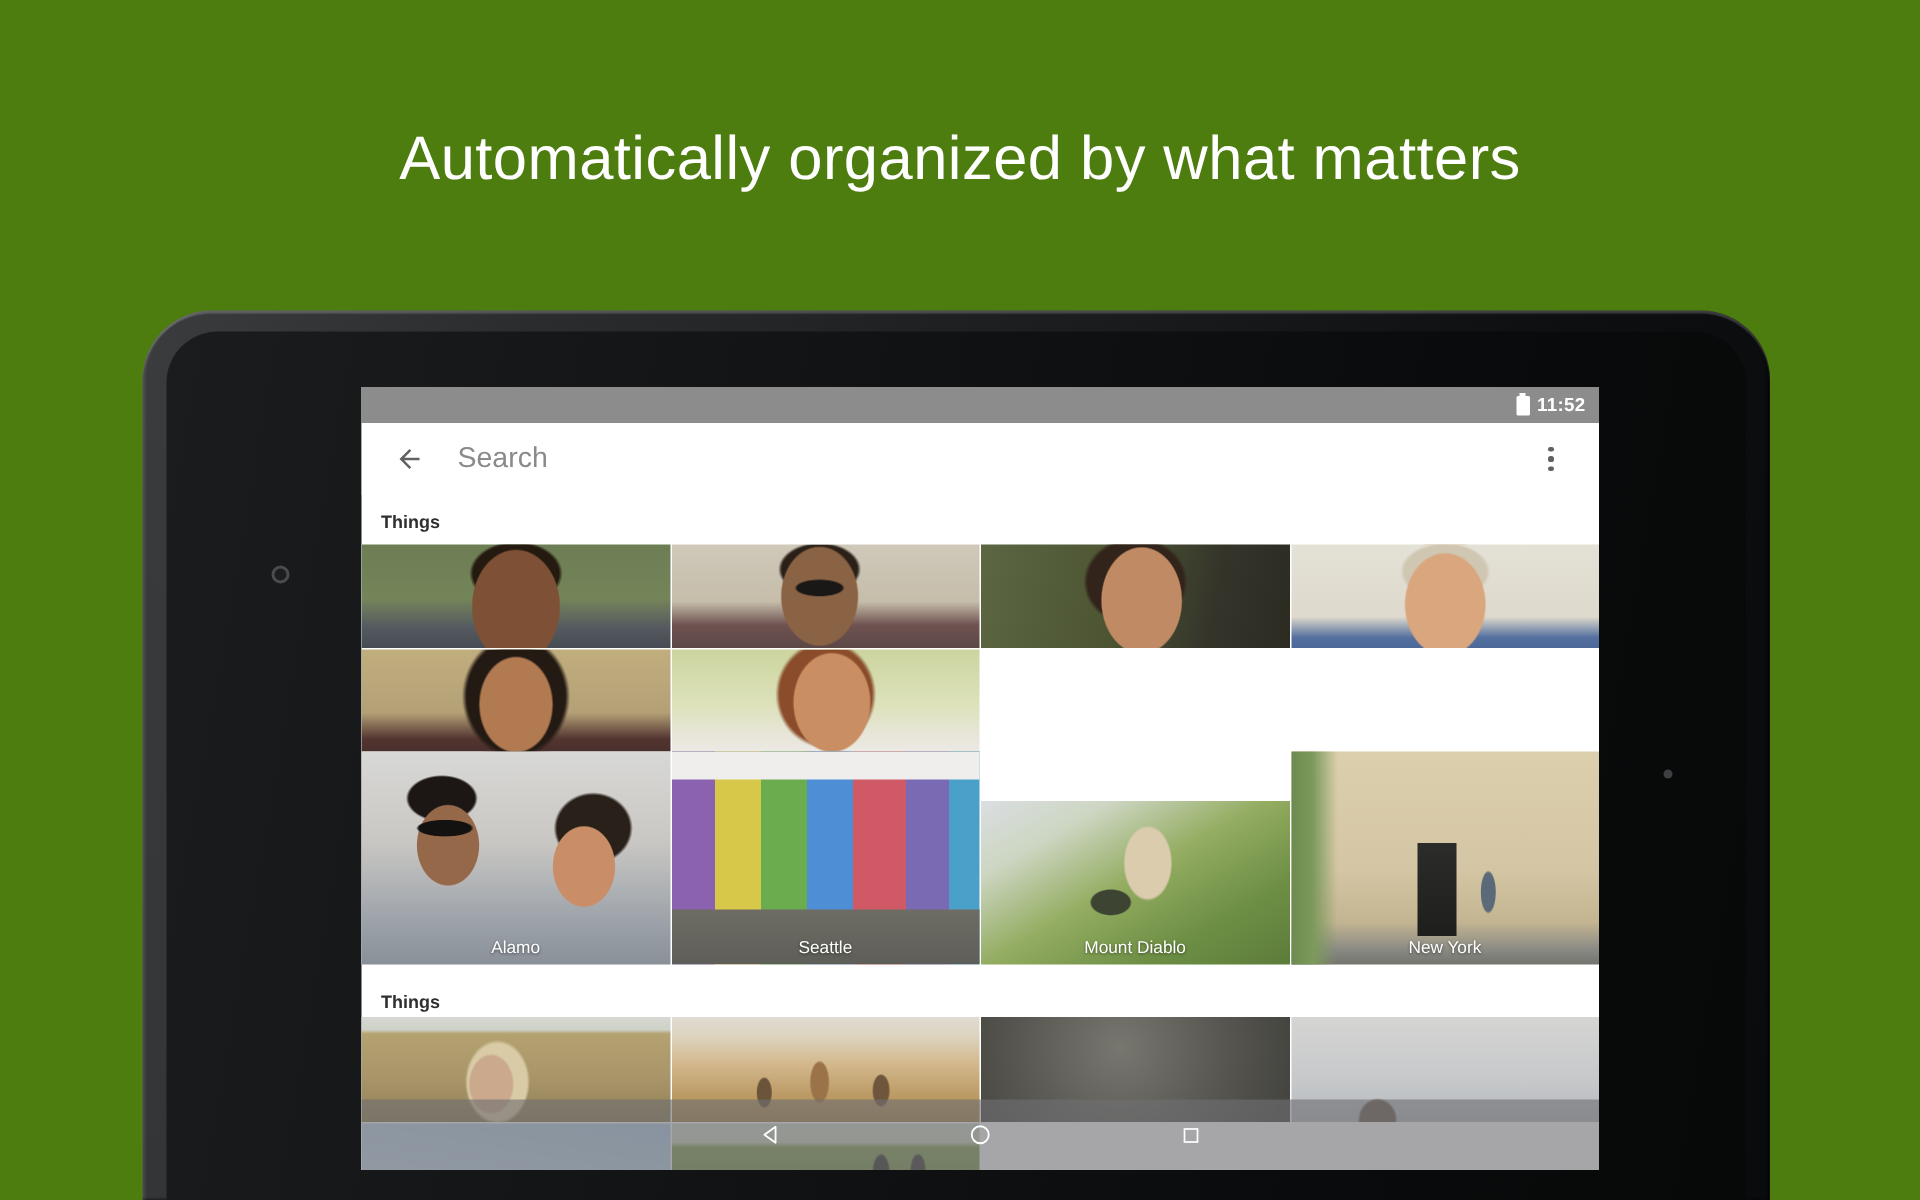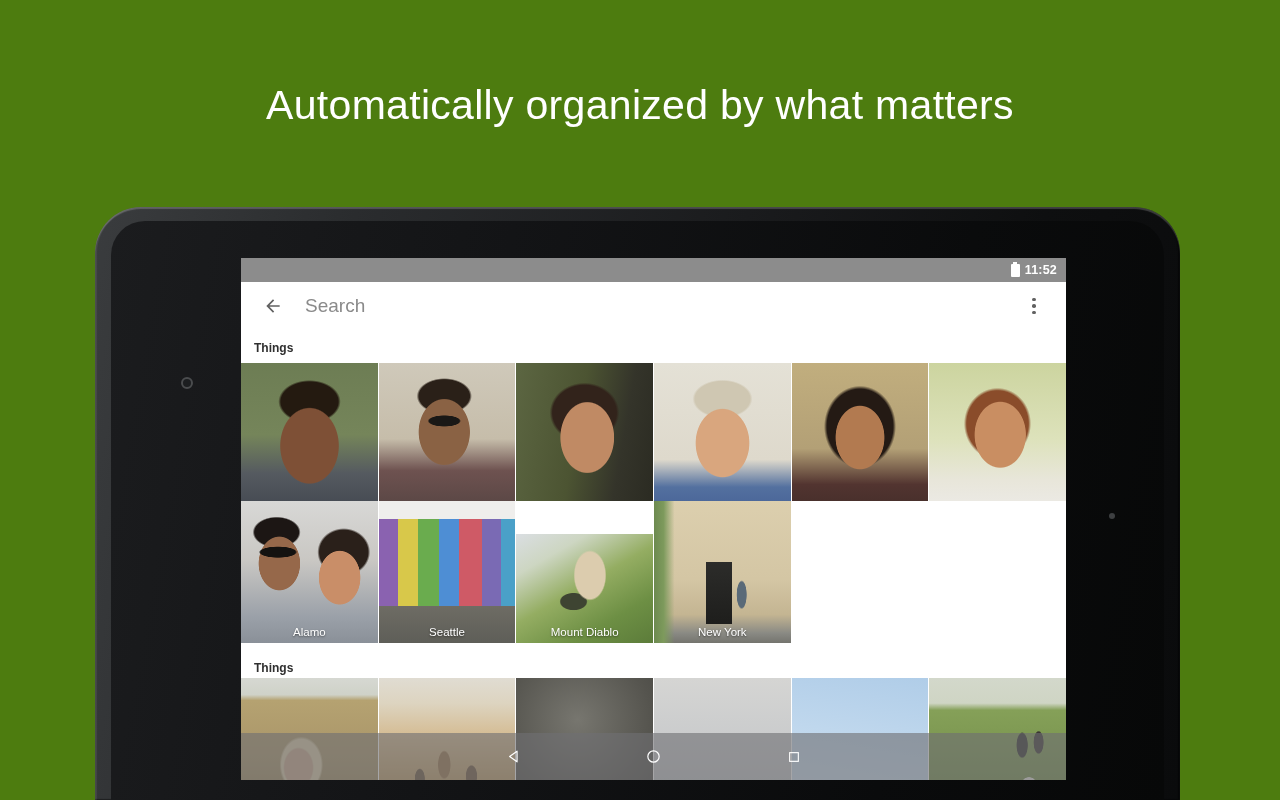--- a/index.html
+++ b/index.html
@@ -57,21 +57,21 @@
   .back-btn { margin-left:14px; width:36px; height:36px; display:flex; align-items:center; justify-content:center; cursor:pointer; }
   .search-hint { margin-left:14px; color:#8a8a8a; font-size:19px; flex:1; cursor:text; }
   .overflow-btn { margin-right:16px; width:32px; height:32px; display:flex; flex-direction:column; align-items:center; justify-content:center; gap:3px; cursor:pointer; }
   .overflow-btn i { width:3.5px; height:3.5px; border-radius:50%; background:#616161; }
 
   .sec-label { padding-left:13px; font-size:12px; font-weight:700; color:#2f2f2f; display:flex; align-items:flex-end; }
   .lbl-a { height:33px; padding-bottom:8px; }
   .lbl-b { height:37px; padding-bottom:9px; }
   .lbl-c { height:35px; padding-bottom:3px; }
 
-  .row { display:grid; grid-template-columns:repeat(6,1fr); gap:1px; background:#ffffff; }
+  .row { display:grid; grid-template-columns:repeat(4,1fr); gap:1px; background:#ffffff; }
   .row-people { height:138px; }
   .row-places { height:142px; }
   .row-things { height:140px; }
   .tile { position:relative; overflow:hidden; cursor:pointer; }
   .tile-label {
     position:absolute; bottom:5px; left:0; width:100%; text-align:center;
     color:#ffffff; font-size:11.5px; text-shadow:0 1px 2px rgba(0,0,0,.5);
   }
 
   

